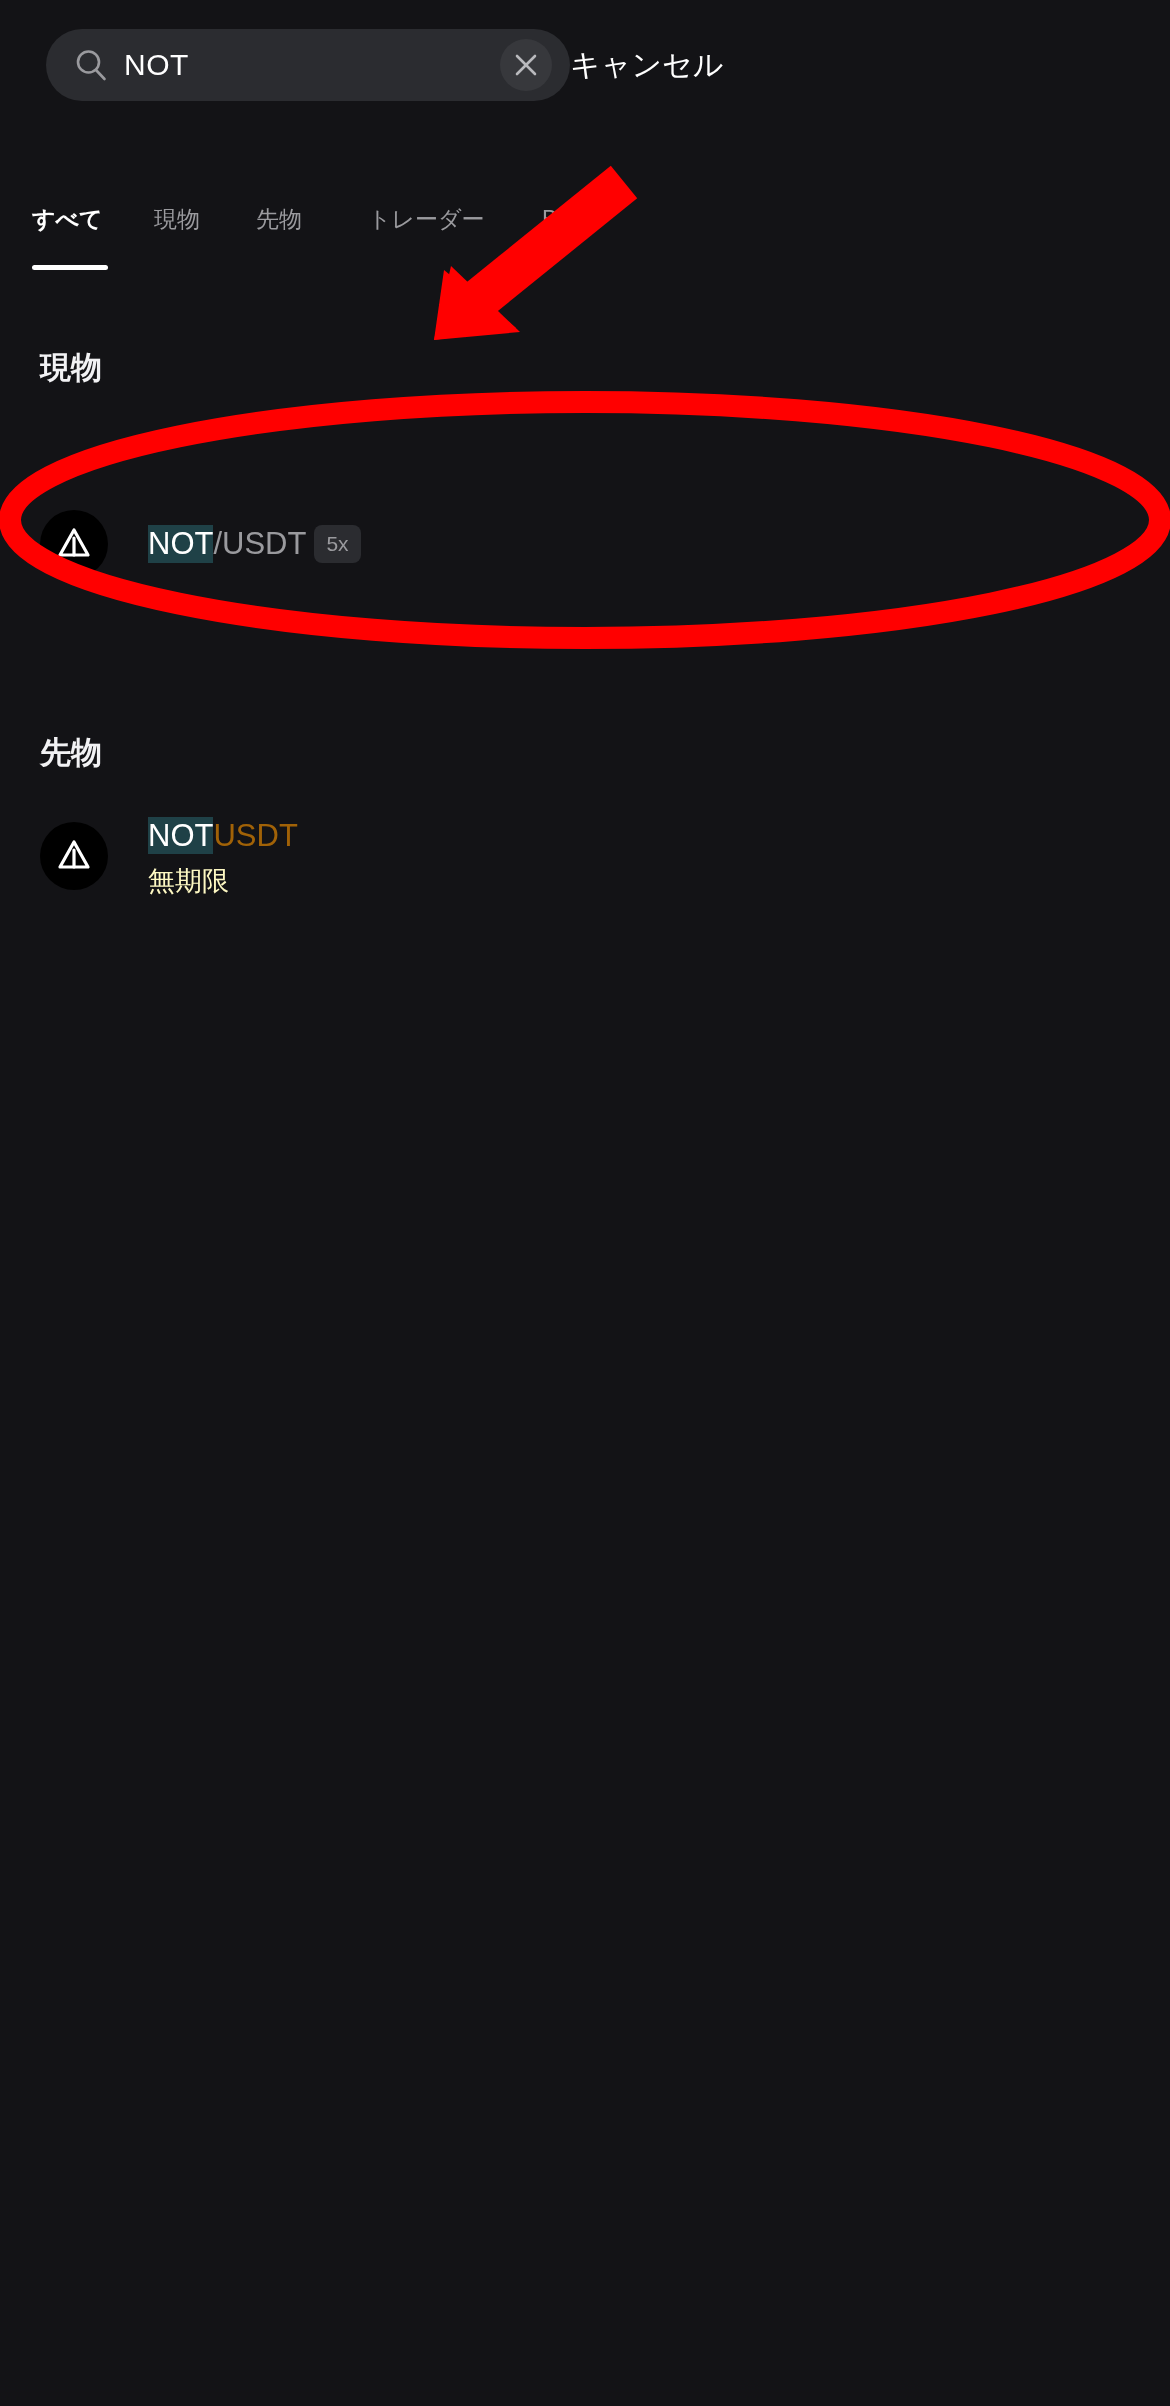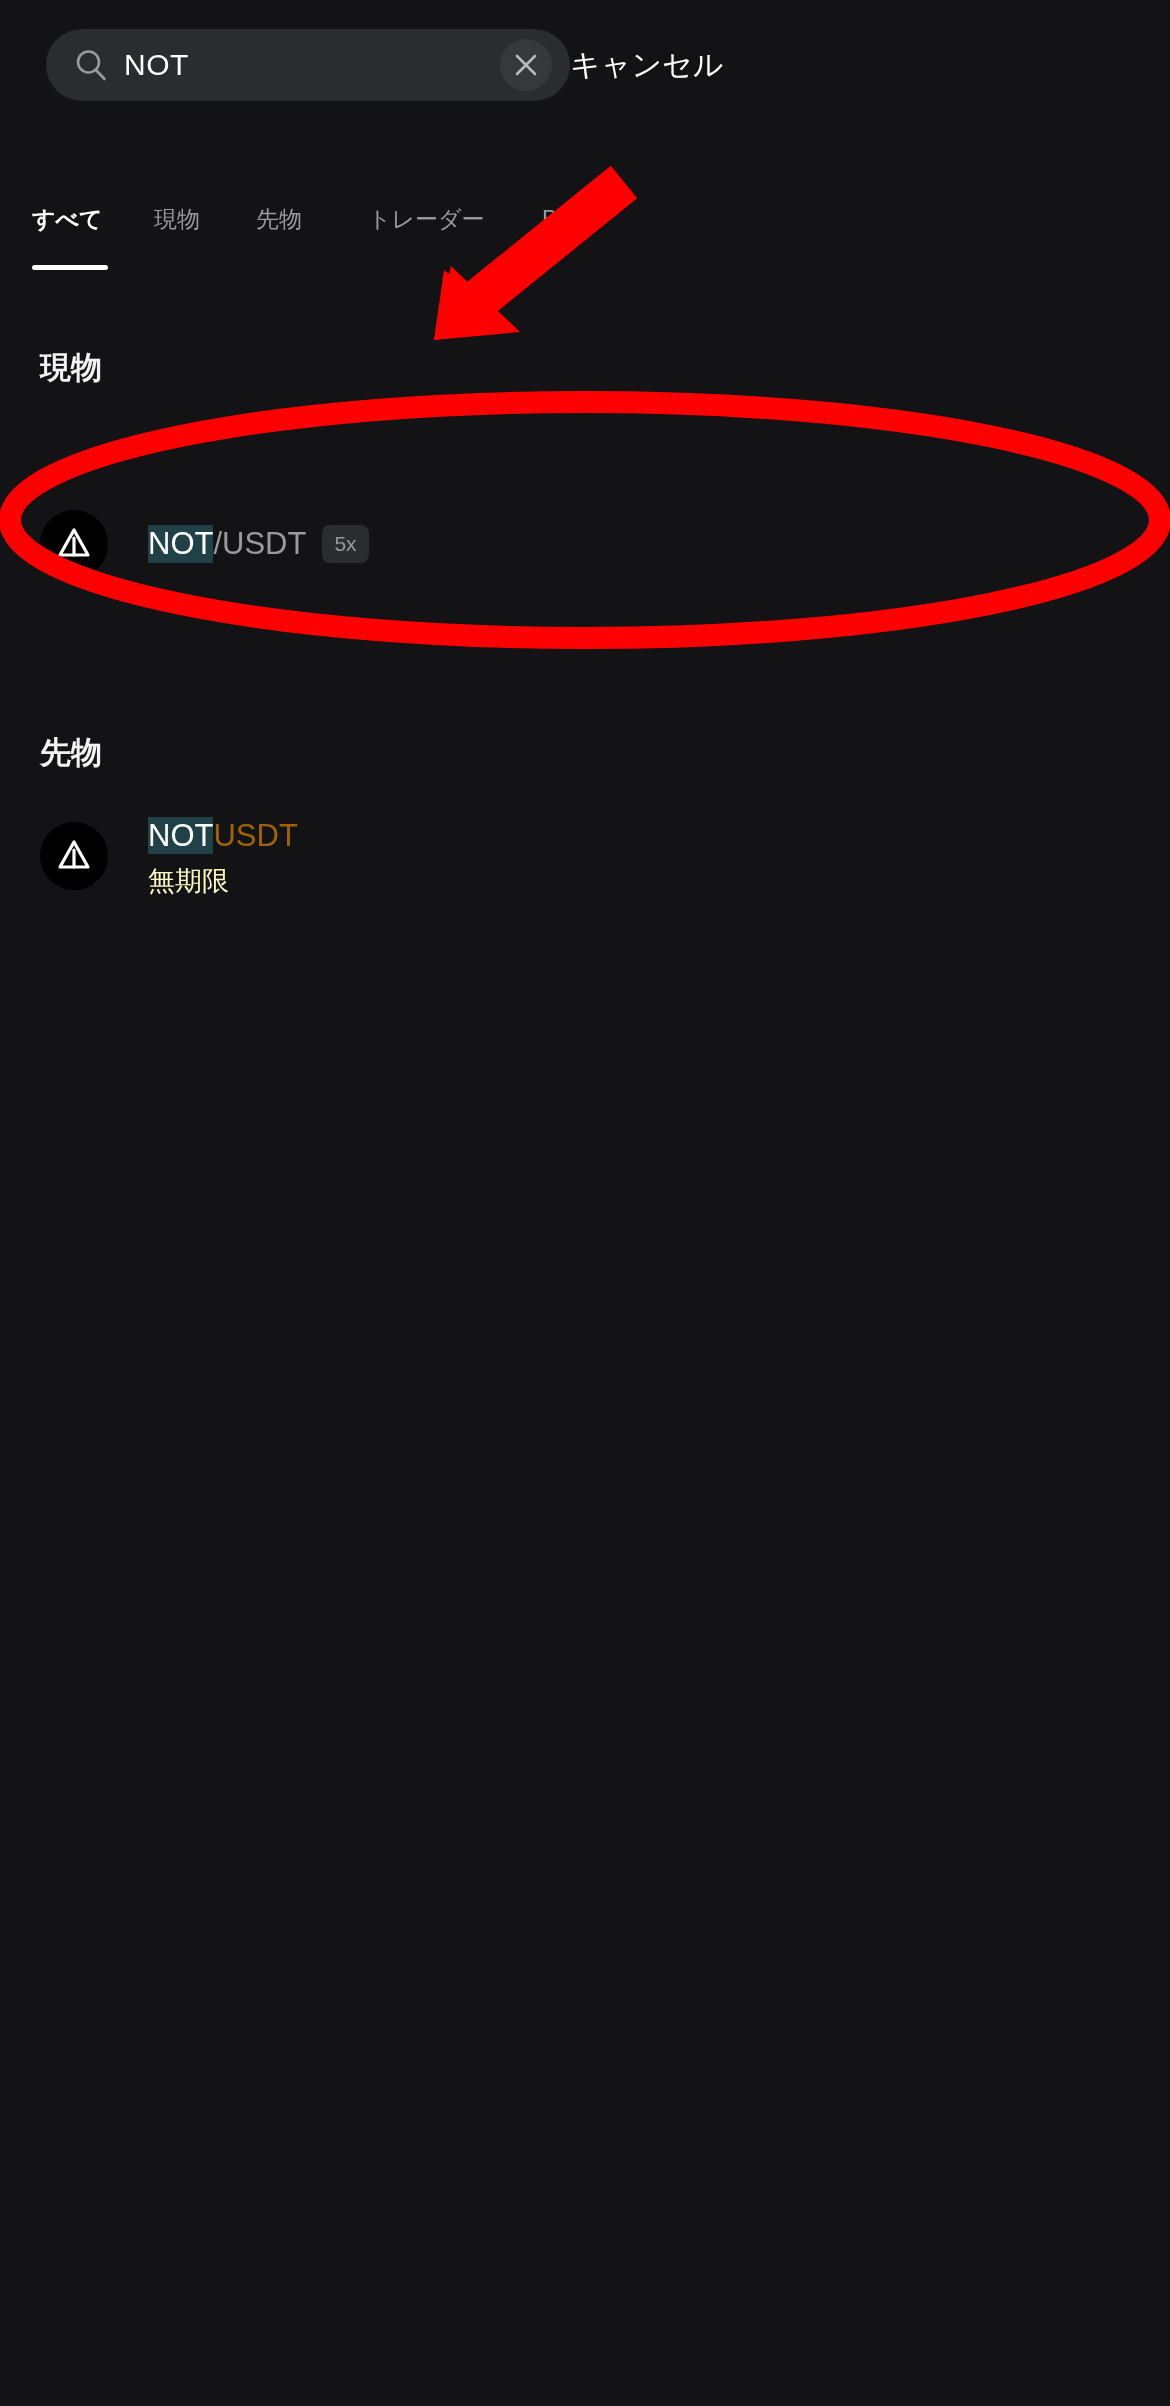--- a/index.html
+++ b/index.html
@@ -92,21 +92,21 @@
   .row-text { margin-left:40px; display:flex; flex-direction:column; justify-content:center; }
   .pair-line { display:flex; align-items:center; }
   .pair-base {
     font-size:31px; line-height:1.15;
     color:#ffffff;
     background:#1f4147;
     padding:1px 0;
   }
   .pair-quote { font-size:31px; line-height:1.15; color:#9a9a9e; }
   .lev-badge {
-    margin-left:16px;
+    margin-left:8px;
     background:#2b2c30;
     color:#9a9a9e;
     font-size:21px;
     line-height:1;
     padding:8px 12px 9px;
     border-radius:8px;
   }
   .sub-label {
     margin-top:14px;
     font-size:27px; line-height:1;

